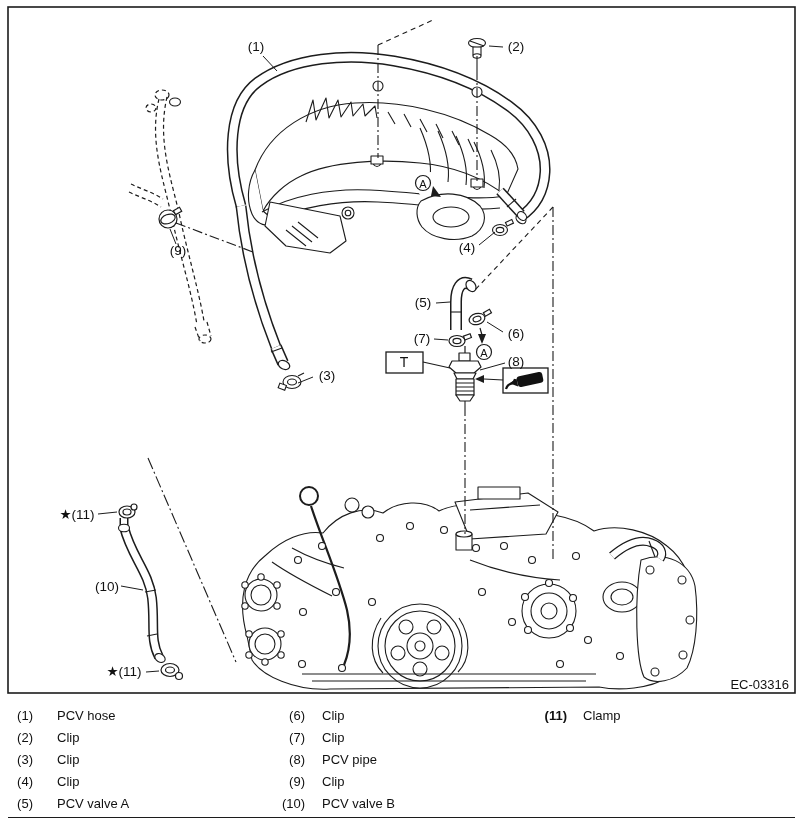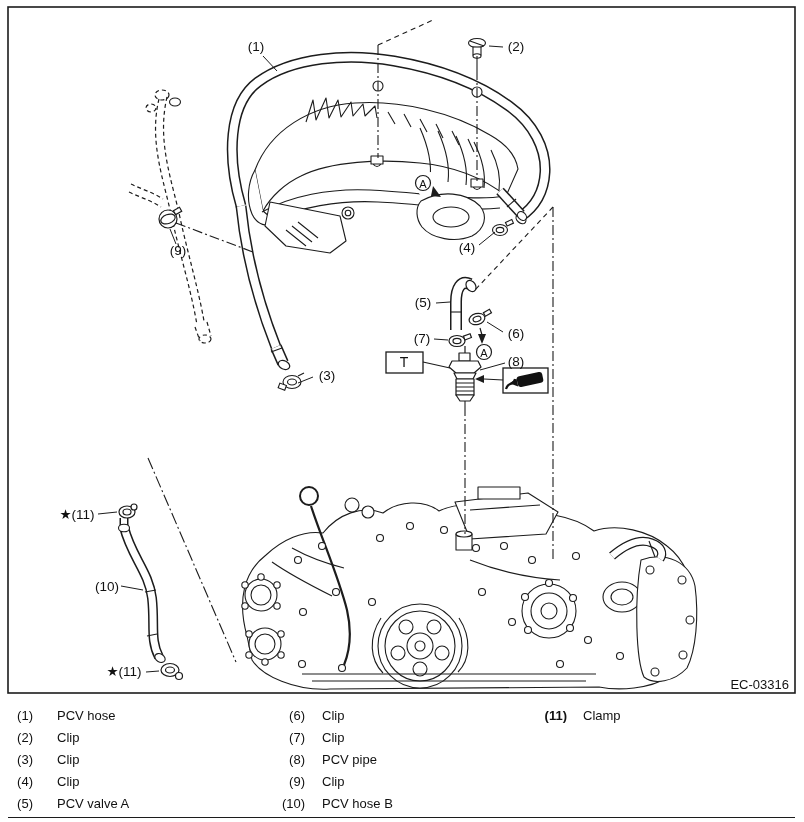--- a/index.html
+++ b/index.html
@@ -354,21 +354,21 @@
     <div class="legend-row">
         <span class="num">(8)</span>
         <span class="name">PCV pipe</span>
       </div>
     <div class="legend-row">
         <span class="num">(9)</span>
         <span class="name">Clip</span>
       </div>
     <div class="legend-row">
         <span class="num">(10)</span>
-        <span class="name">PCV hose B</span>
+        <span class="name">PCV valve B</span>
       </div>
   </div>
   <div class="legend-col c3">
     <div class="legend-row">
         <span class="num">(11)</span>
         <span class="name">Clamp</span>
       </div>
   </div>
 </div>
 <div class="bottom-rule"></div>

